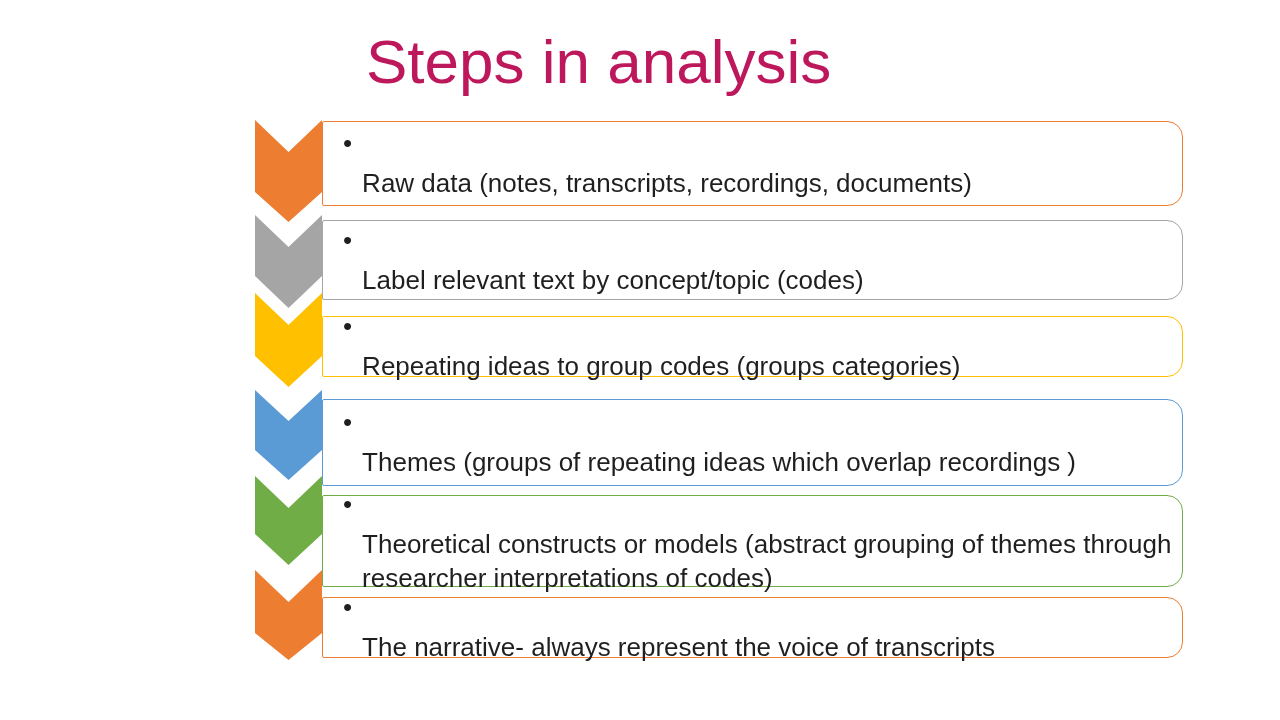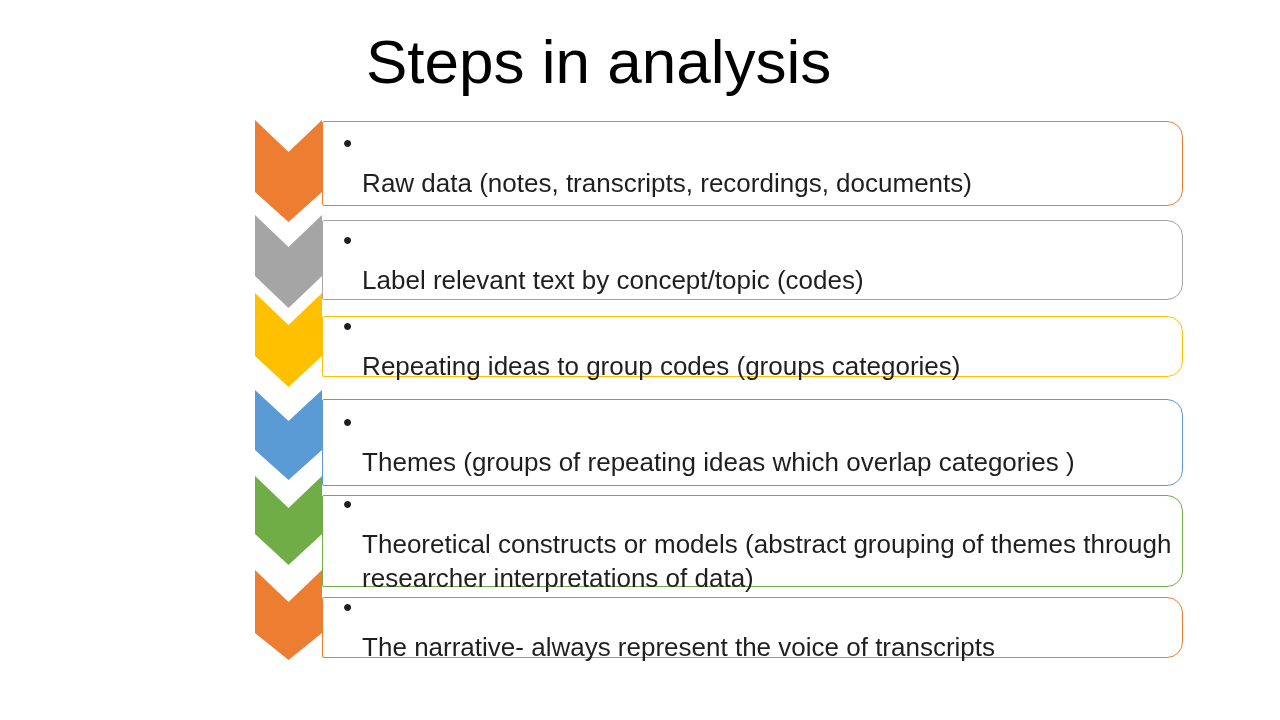--- a/index.html
+++ b/index.html
@@ -65,21 +65,21 @@
   .b3 { top: 316px; height: 61px; }
   .b4 { top: 399px; height: 87px; }
   .b5 { top: 495px; height: 92px; }
   .b6 { top: 597px; height: 61px; }
 </style>
 </head>
 <body>
 
 <div class="slide">
 
-  <h1 class="title" style="color: #000000;">Steps in analysis</h1>
+  <h1 class="title" style="color: #be185d;">Steps in analysis</h1>
 
   <svg class="chevrons" viewBox="0 0 68 720" xmlns="http://www.w3.org/2000/svg" aria-hidden="true">
     <polygon points="0,120 33.5,152 67,120 67,192 33.5,222 0,192" fill="#ED7D31"></polygon>
     <polygon points="0,215 33.5,247 67,215 67,276 33.5,308 0,276" fill="#A5A5A5"></polygon>
     <polygon points="0,293 33.5,325 67,293 67,356 33.5,387 0,356" fill="#FFC000"></polygon>
     <polygon points="0,390 33.5,421 67,390 67,450 33.5,480 0,450" fill="#5B9BD5"></polygon>
     <polygon points="0,476 33.5,508 67,476 67,534 33.5,565 0,534" fill="#70AD47"></polygon>
     <polygon points="0,570 33.5,602 67,570 67,633 33.5,660 0,633" fill="#ED7D31"></polygon>
   </svg>
 
@@ -100,28 +100,28 @@
   <div class="step-box b3" style="border-color: rgb(255, 192, 0);">
     <div class="step-content">
       <span class="bullet">•</span>
       <span class="step-text">Repeating ideas to group codes (groups categories)</span>
     </div>
   </div>
 
   <div class="step-box b4" style="border-color: rgb(91, 155, 213);">
     <div class="step-content">
       <span class="bullet">•</span>
-      <span class="step-text">Themes (groups of repeating ideas which overlap categories )</span>
+      <span class="step-text">Themes (groups of repeating ideas which overlap recordings )</span>
     </div>
   </div>
 
   <div class="step-box b5" style="border-color: rgb(112, 173, 71);">
     <div class="step-content">
       <span class="bullet">•</span>
-      <span class="step-text">Theoretical constructs or models (abstract grouping of themes through researcher interpretations of data)</span>
+      <span class="step-text">Theoretical constructs or models (abstract grouping of themes through researcher interpretations of codes)</span>
     </div>
   </div>
 
   <div class="step-box b6" style="border-color: rgb(237, 125, 49);">
     <div class="step-content">
       <span class="bullet">•</span>
       <span class="step-text">The narrative- always represent the voice of transcripts</span>
     </div>
   </div>
 

